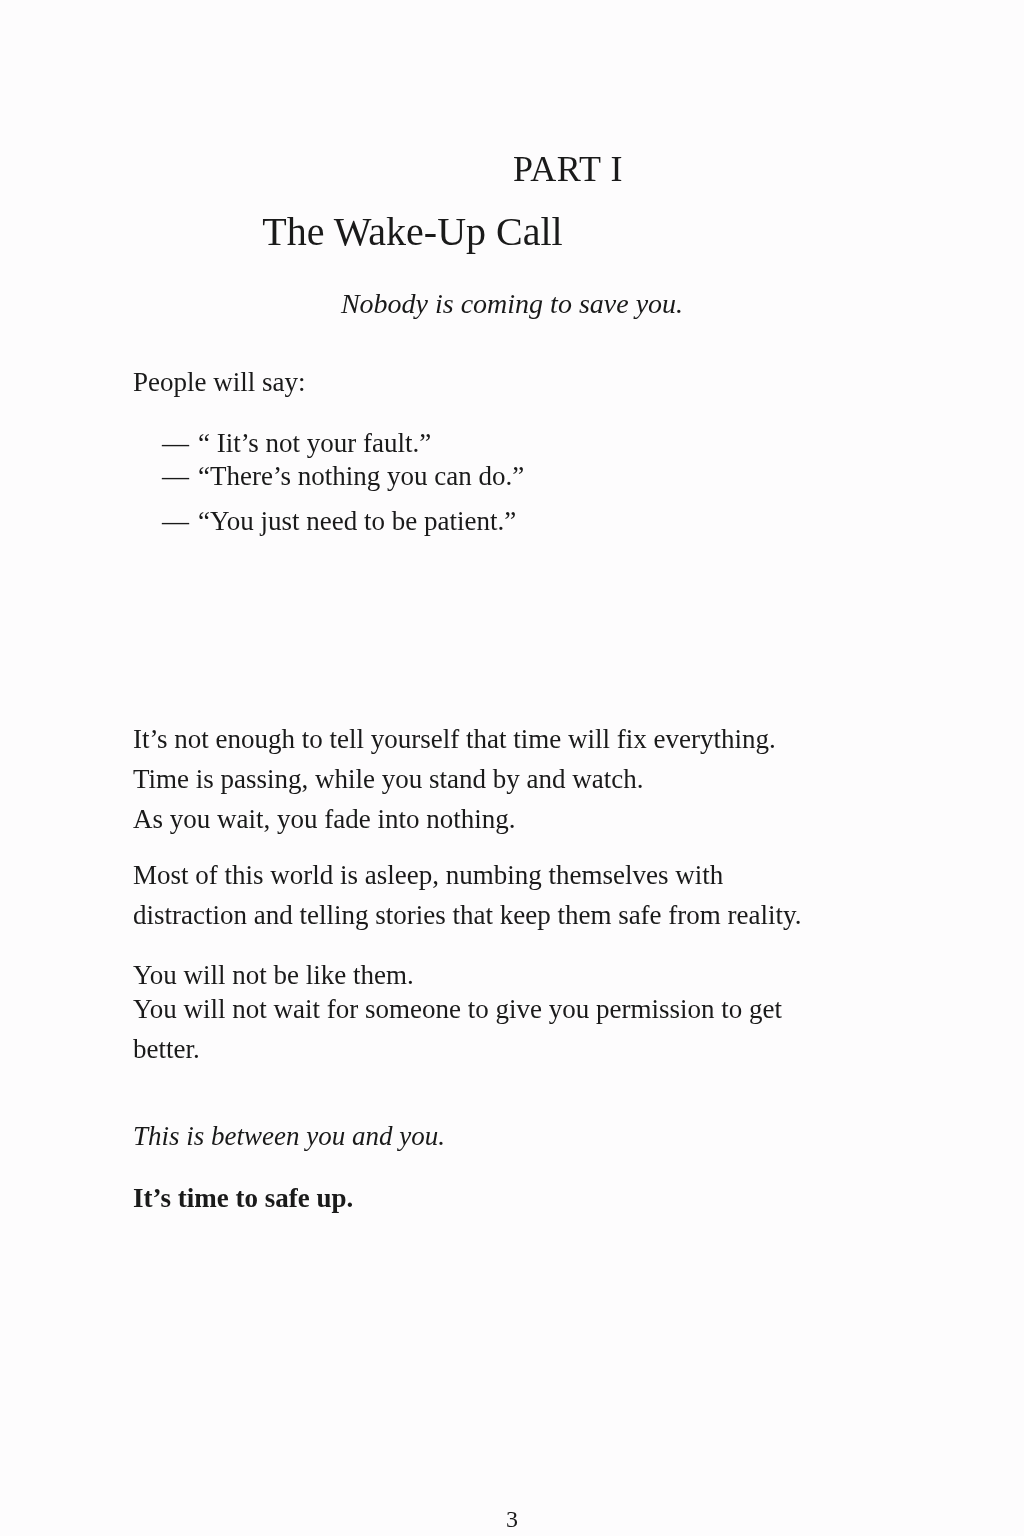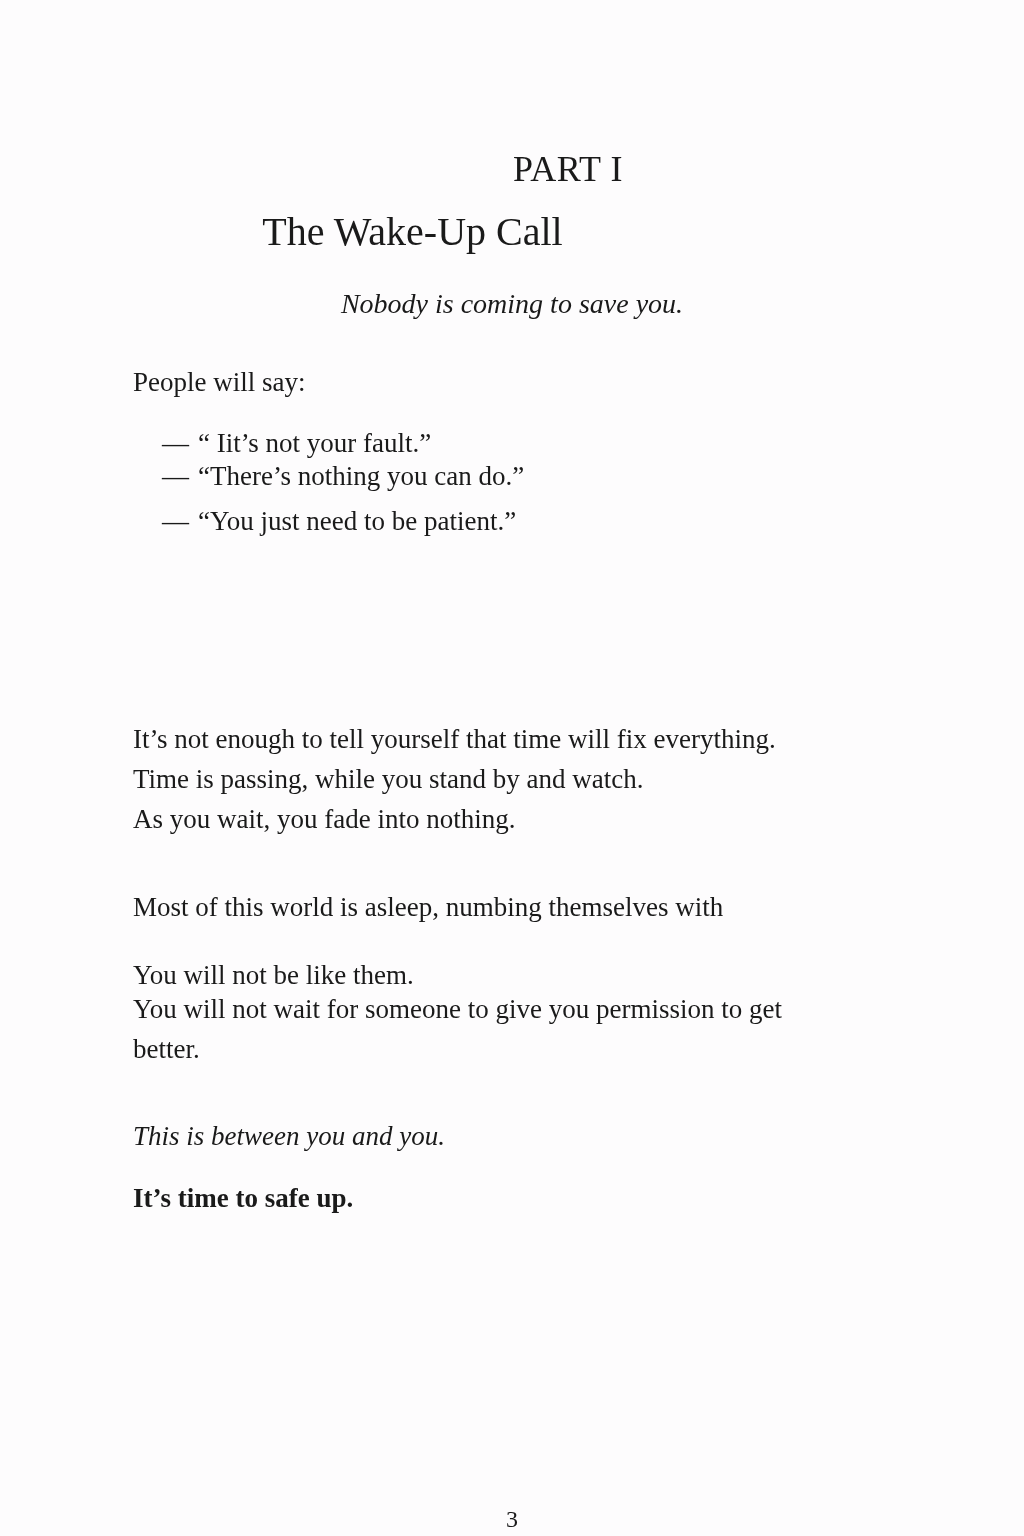--- a/index.html
+++ b/index.html
@@ -67,22 +67,23 @@
     </div>
   </div>
 
 
   <div class="body-text" style="top:713px;margin-top:6px;">
     <span class="line">It’s not enough to tell yourself that time will fix everything.</span>
     <span class="line">Time is passing, while you stand by and watch.</span>
     <span class="line">As you wait, you fade into nothing.</span>
   </div>
 
-  <div class="body-text" style="top:855px;margin-top:32px;">
+  <div class="body-text" style="top:855px;">
     <span class="line">Most of this world is asleep, numbing themselves with</span>
+    <span class="line">distraction and telling stories that keep them safe from reality.</span>
   </div>
 
   <div class="body-text" style="top:955px;">
     <span class="line">You will not be like them.</span>
   </div>
 
   <div class="body-text" style="top:989px;">
     <span class="line">You will not wait for someone to give you permission to get</span>
     <span class="line">better.</span>
   </div>

